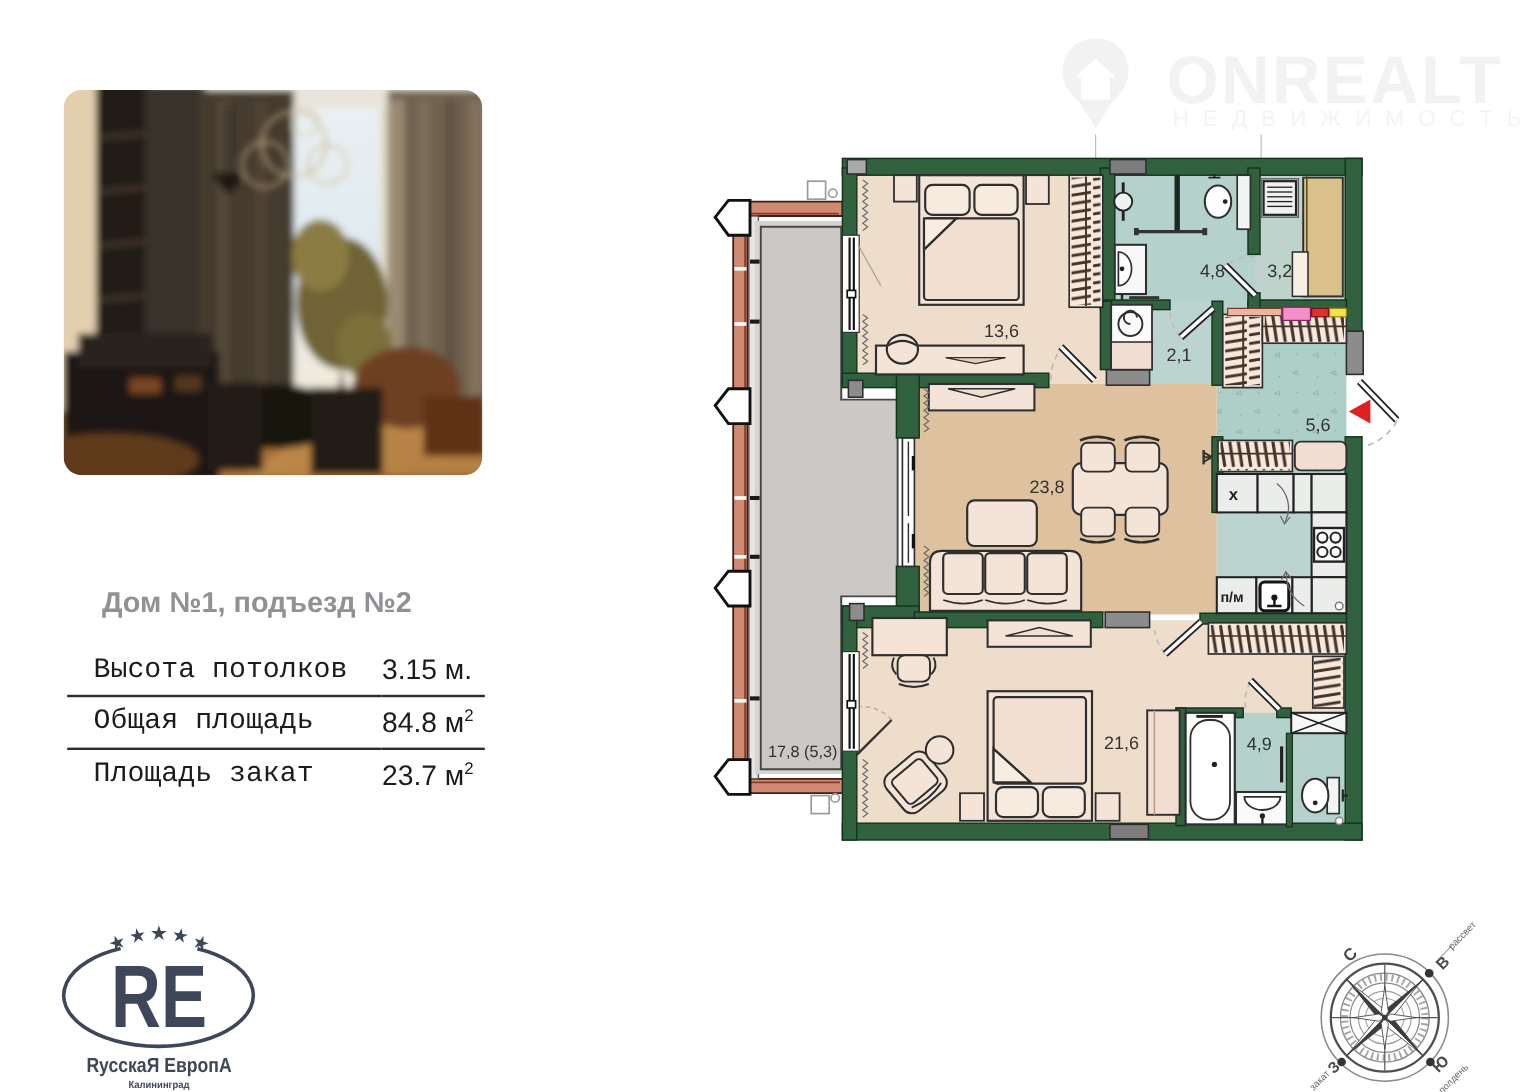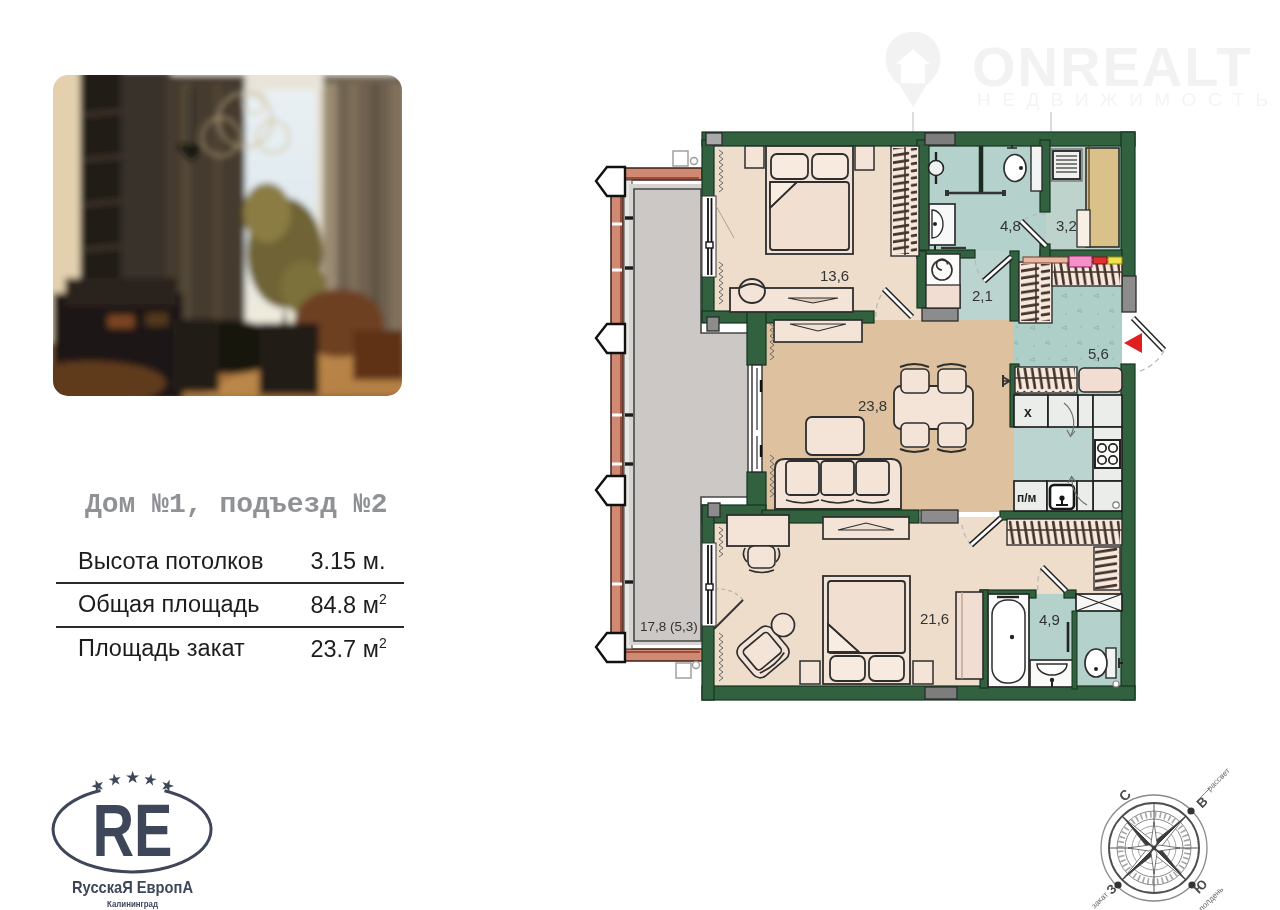--- a/index.html
+++ b/index.html
@@ -4,24 +4,24 @@
 <style>
   html,body{margin:0;padding:0;background:#ffffff;width:1280px;height:910px;overflow:hidden;
     font-family:"Liberation Sans", sans-serif;}
   .abs{position:absolute;}
   #watermark-text{position:absolute;left:972px;top:34px;color:#f2f2f2;font-weight:bold;
     font-size:56px;letter-spacing:2px;}
   #watermark-sub{position:absolute;left:977px;top:89px;color:#f4f4f4;
     font-size:19px;letter-spacing:11.5px;font-weight:normal;}
   #info{position:absolute;left:56px;top:489px;width:348px;}
   #info .title{font-size:29px;font-weight:bold;color:#15151e;margin:0 0 5px 29px;white-space:nowrap;}
-  #info .subtitle{font-size:28px;font-weight:bold;color:#8f9194;margin:0 0 0 29px;white-space:nowrap;font-family:Liberation Mono, monospace;}
+  #info .subtitle{font-size:24px;font-weight:bold;color:#8f9194;margin:0 0 0 29px;white-space:nowrap;}
   #info table{width:100%;border-collapse:collapse;margin-top:21px;}
   #info td{font-size:23.5px;color:#1c1c1c;padding:7px 0 7px 0;}
-  #info td.lbl{padding-left:22px;}
+  #info td.lbl{padding-left:22px;font-family:Liberation Mono, monospace;}
   #info td.val{text-align:left;padding-right:0px;}
   #info tr.sep td{border-top:2px solid #2b2b2b;margin-top:32px;}
   sup{font-size:14px;}
 </style>
 </head>
 <body>
 
 <div class="abs" id="watermark">
   <svg class="abs" style="left:883px;top:27px" width="60" height="85" viewBox="0 0 70 92">
     <path d="M35 2 C16 2 3 16 3 34 C3 48 11 57 20 65 L35 90 L50 65 C59 57 67 48 67 34 C67 16 54 2 35 2 Z

